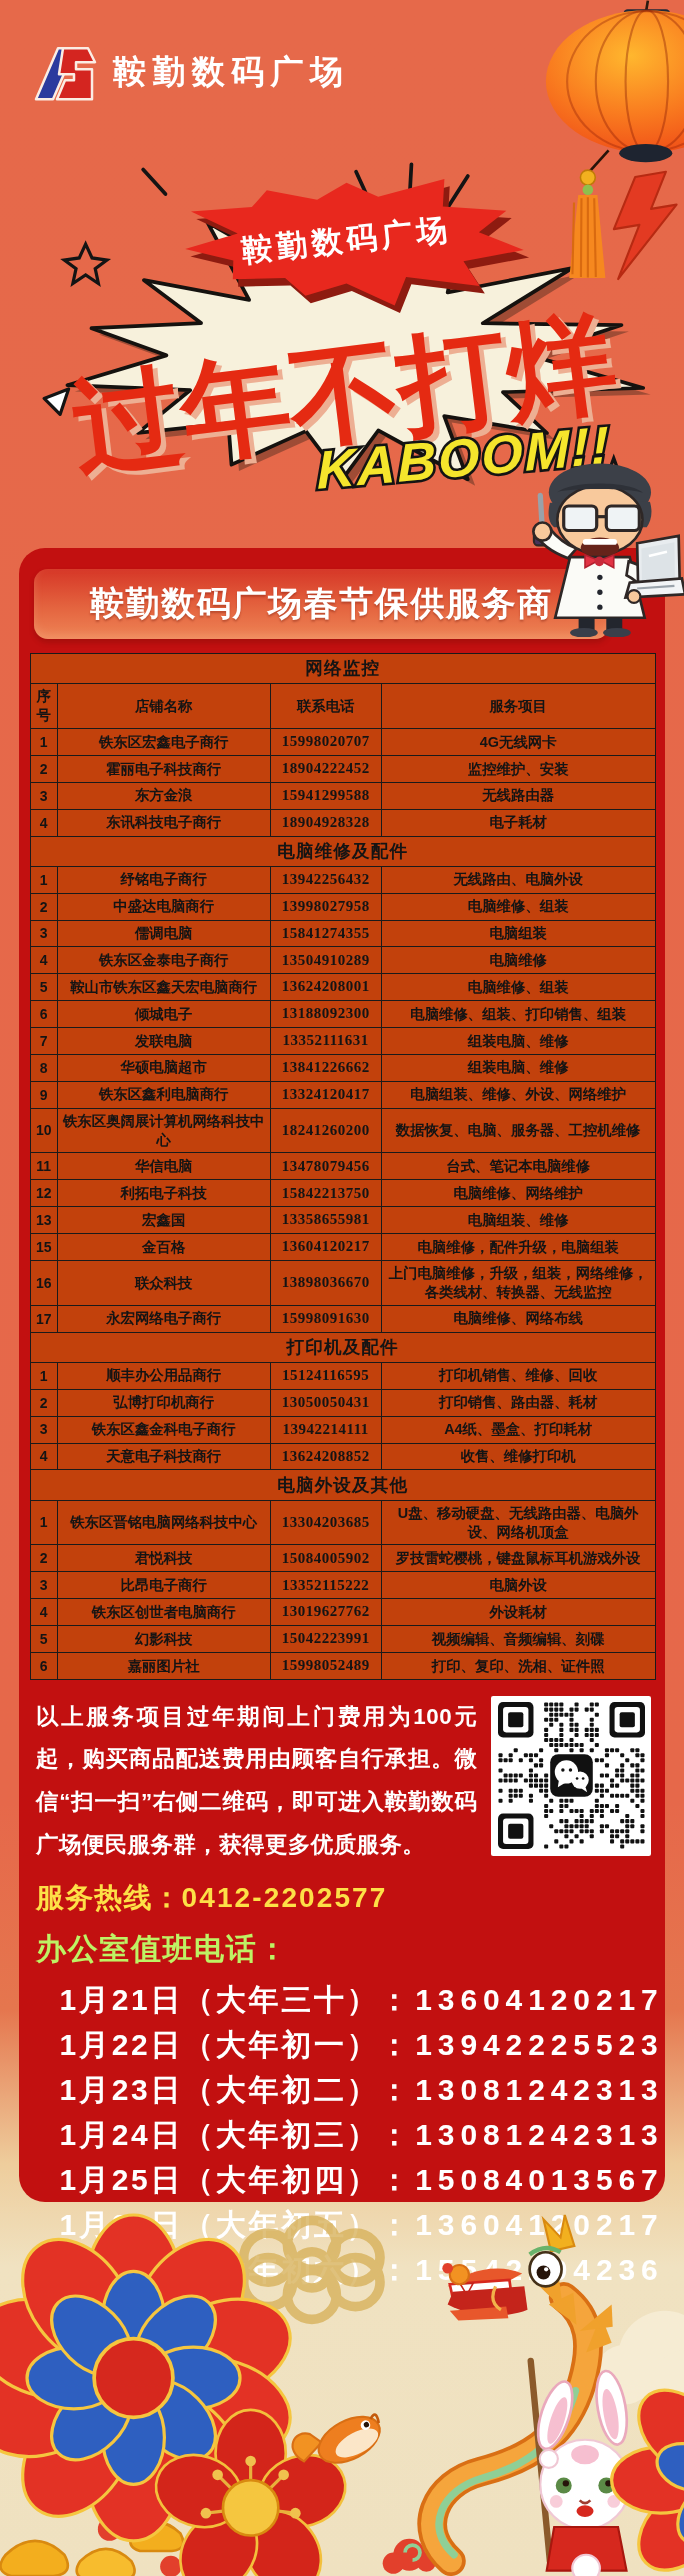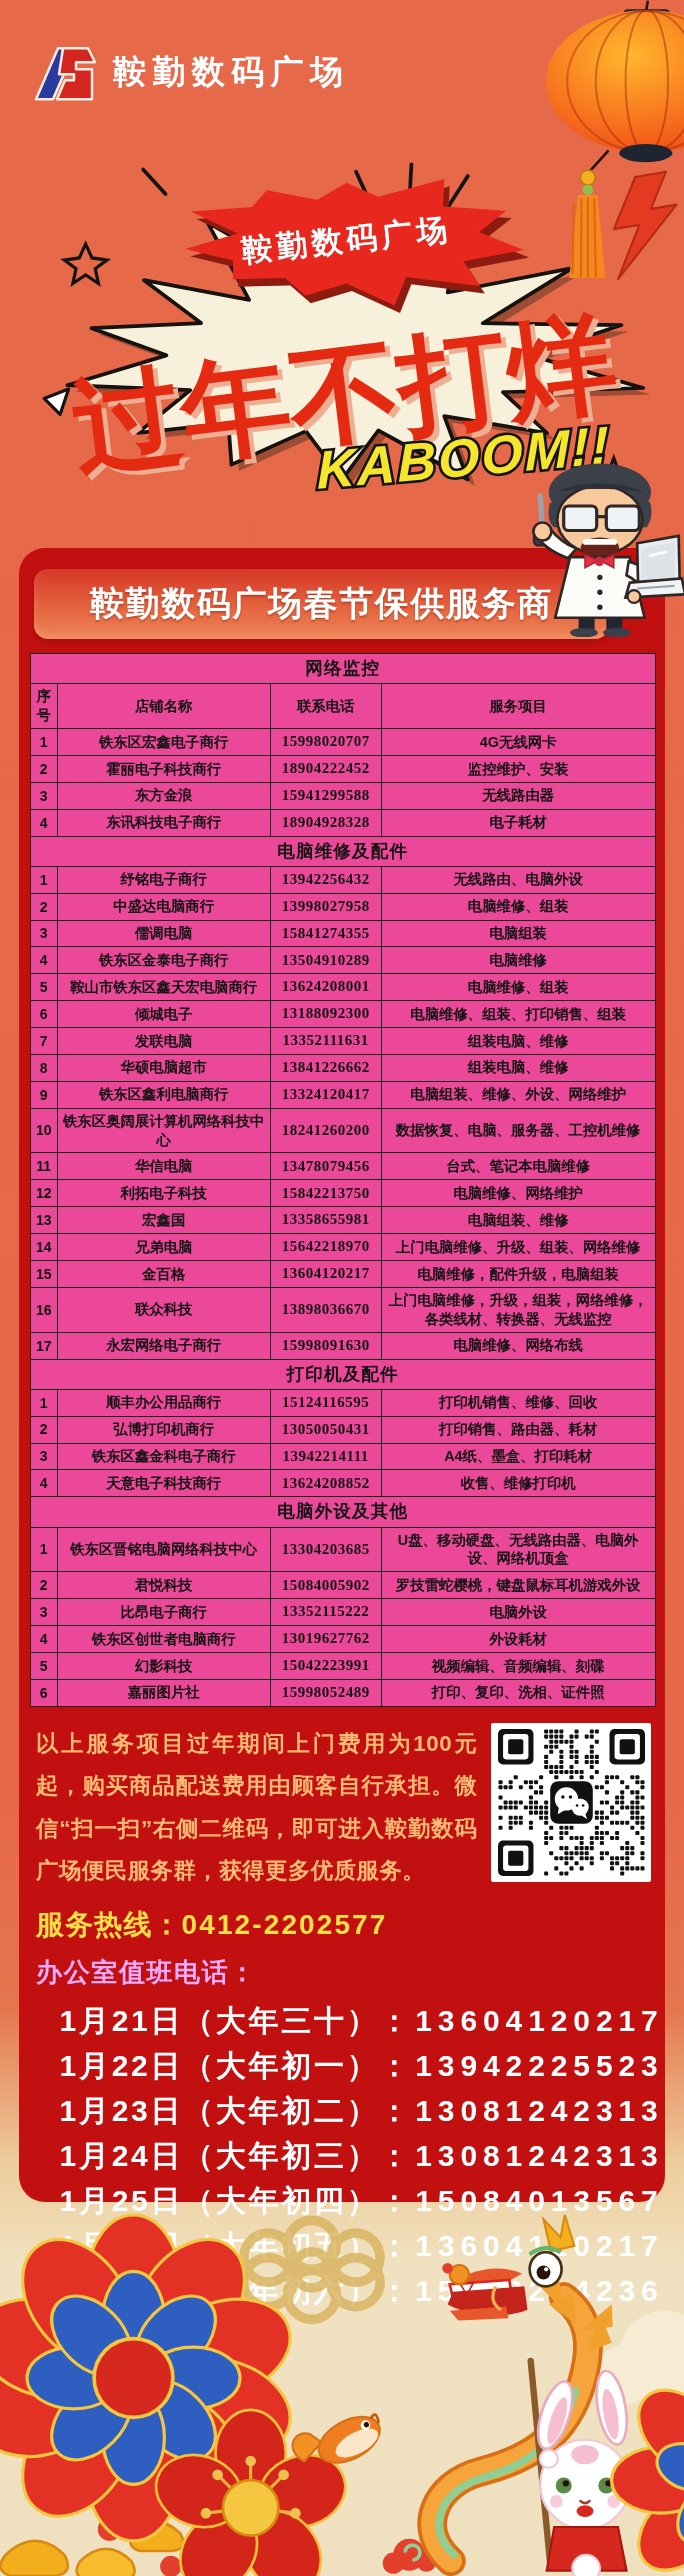--- a/index.html
+++ b/index.html
@@ -17,37 +17,37 @@
   .mascot{position:absolute;left:519px;top:457px;width:165px;height:180px;z-index:6;}
   
   .card{position:absolute;left:19px;top:548px;width:646px;height:1654px;background:#C21010;
     border-radius:26px;box-sizing:border-box;padding:21px 9.6px 0;z-index:3;}
   .banner{width:575px;height:70px;margin-left:5.3px;border-radius:14px;
     background:linear-gradient(180deg,#D63727 0%,#E4643F 55%,#EE8456 100%);
     display:flex;align-items:center;justify-content:center;
     box-shadow:0 3.2px 5.3px rgba(90,10,5,.25), inset 0 -4.3px 8.5px rgba(255,200,160,.22);}
   .banner-title{font-size:34px;font-weight:800;color:#ffffff;letter-spacing:1.6px;text-shadow:0 1.6px 2.1px rgba(110,20,8,.35);white-space:nowrap;}
   
-  table.svc{border-collapse:collapse;margin:14px 1.1px 0;width:625px;border:1.6px solid #161616;background:#ec4899;table-layout:fixed;}
+  table.svc{border-collapse:collapse;margin:14px 1.1px 0;width:625px;border:1.6px solid #161616;background:#c2410c;table-layout:fixed;}
   table.svc td,table.svc th{border:1.1px solid #1a1a1a;text-align:center;vertical-align:middle;
     color:#141414;padding:3.2px 4.3px;line-height:1.3;word-break:break-all;}
   table.svc th{font-size:14.4px;font-weight:800;}
   td.cell-index{font-size:14px;font-weight:700;}
   td.cell-shop{font-size:14.4px;font-weight:700;}
   td.cell-phone{font-size:15px;font-weight:600;font-family:"Liberation Serif",serif;letter-spacing:0.5px;}
   td.cell-svc{font-size:14.4px;font-weight:700;}
   td.section-band{font-size:17.6px;font-weight:900;color:#D2600F;padding:5.3px 3.2px;letter-spacing:1.1px;}
   
   .notice-row{display:flex;margin:16px 4.3px 0 7.5px;gap:14px;align-items:flex-start;}
-  .notice-text{flex:1;font-size:22.4px;font-weight:bold;color:#fdba74;line-height:1.9;letter-spacing:0.5px;text-align:justify;}
+  .notice-text{flex:1;font-size:22.4px;font-weight:bold;color:#ffffff;line-height:1.9;letter-spacing:0.5px;text-align:justify;}
   .qr-box{width:147px;height:147px;background:#ffffff;border-radius:2.1px;padding:6.4px;flex:0 0 auto;}
   
   .hotline{margin:12.8px 0 0 7.5px;font-size:28px;font-weight:bold;color:#fde047;letter-spacing:1.1px;}
   .hotline .num{letter-spacing:2.1px;}
-  .duty-heading{margin:11.7px 0 0 7.5px;font-size:26px;font-weight:bold;color:#f0abfc;letter-spacing:1.6px;}
+  .duty-heading{margin:11.7px 0 0 7.5px;font-size:30px;font-weight:bold;color:#bef264;letter-spacing:1.6px;}
   .duty-list{margin:7.5px 0 0 31px;}
   .duty-line{font-size:30px;line-height:1.5;color:#ffffff;font-weight:bold;letter-spacing:2.7px;white-space:nowrap;}
   .duty-phone{letter-spacing:5.9px;margin-left:3.2px;}
   
   .decor-svg{position:absolute;left:0;bottom:0;width:685px;height:394px;z-index:5;}
 </style>
 </head>
 <body>
 
 <div class="poster">
@@ -260,26 +260,20 @@
             <td class="cell-index">12</td>
             <td class="cell-shop">利拓电子科技</td>
             <td class="cell-phone">15842213750</td>
             <td class="cell-svc">电脑维修、网络维护</td>
           </tr>
           <tr>
             <td class="cell-index">13</td>
             <td class="cell-shop">宏鑫国</td>
             <td class="cell-phone">13358655981</td>
             <td class="cell-svc">电脑组装、维修</td>
-          </tr>
-          <tr>
-            <td class="cell-index">14</td>
-            <td class="cell-shop">兄弟电脑</td>
-            <td class="cell-phone">15642218970</td>
-            <td class="cell-svc">上门电脑维修、升级、组装、网络维修</td>
           </tr>
           <tr>
             <td class="cell-index">15</td>
             <td class="cell-shop">金百格</td>
             <td class="cell-phone">13604120217</td>
             <td class="cell-svc">电脑维修，配件升级，电脑组装</td>
           </tr>
           <tr>
             <td class="cell-index">16</td>
             <td class="cell-shop">联众科技</td>

